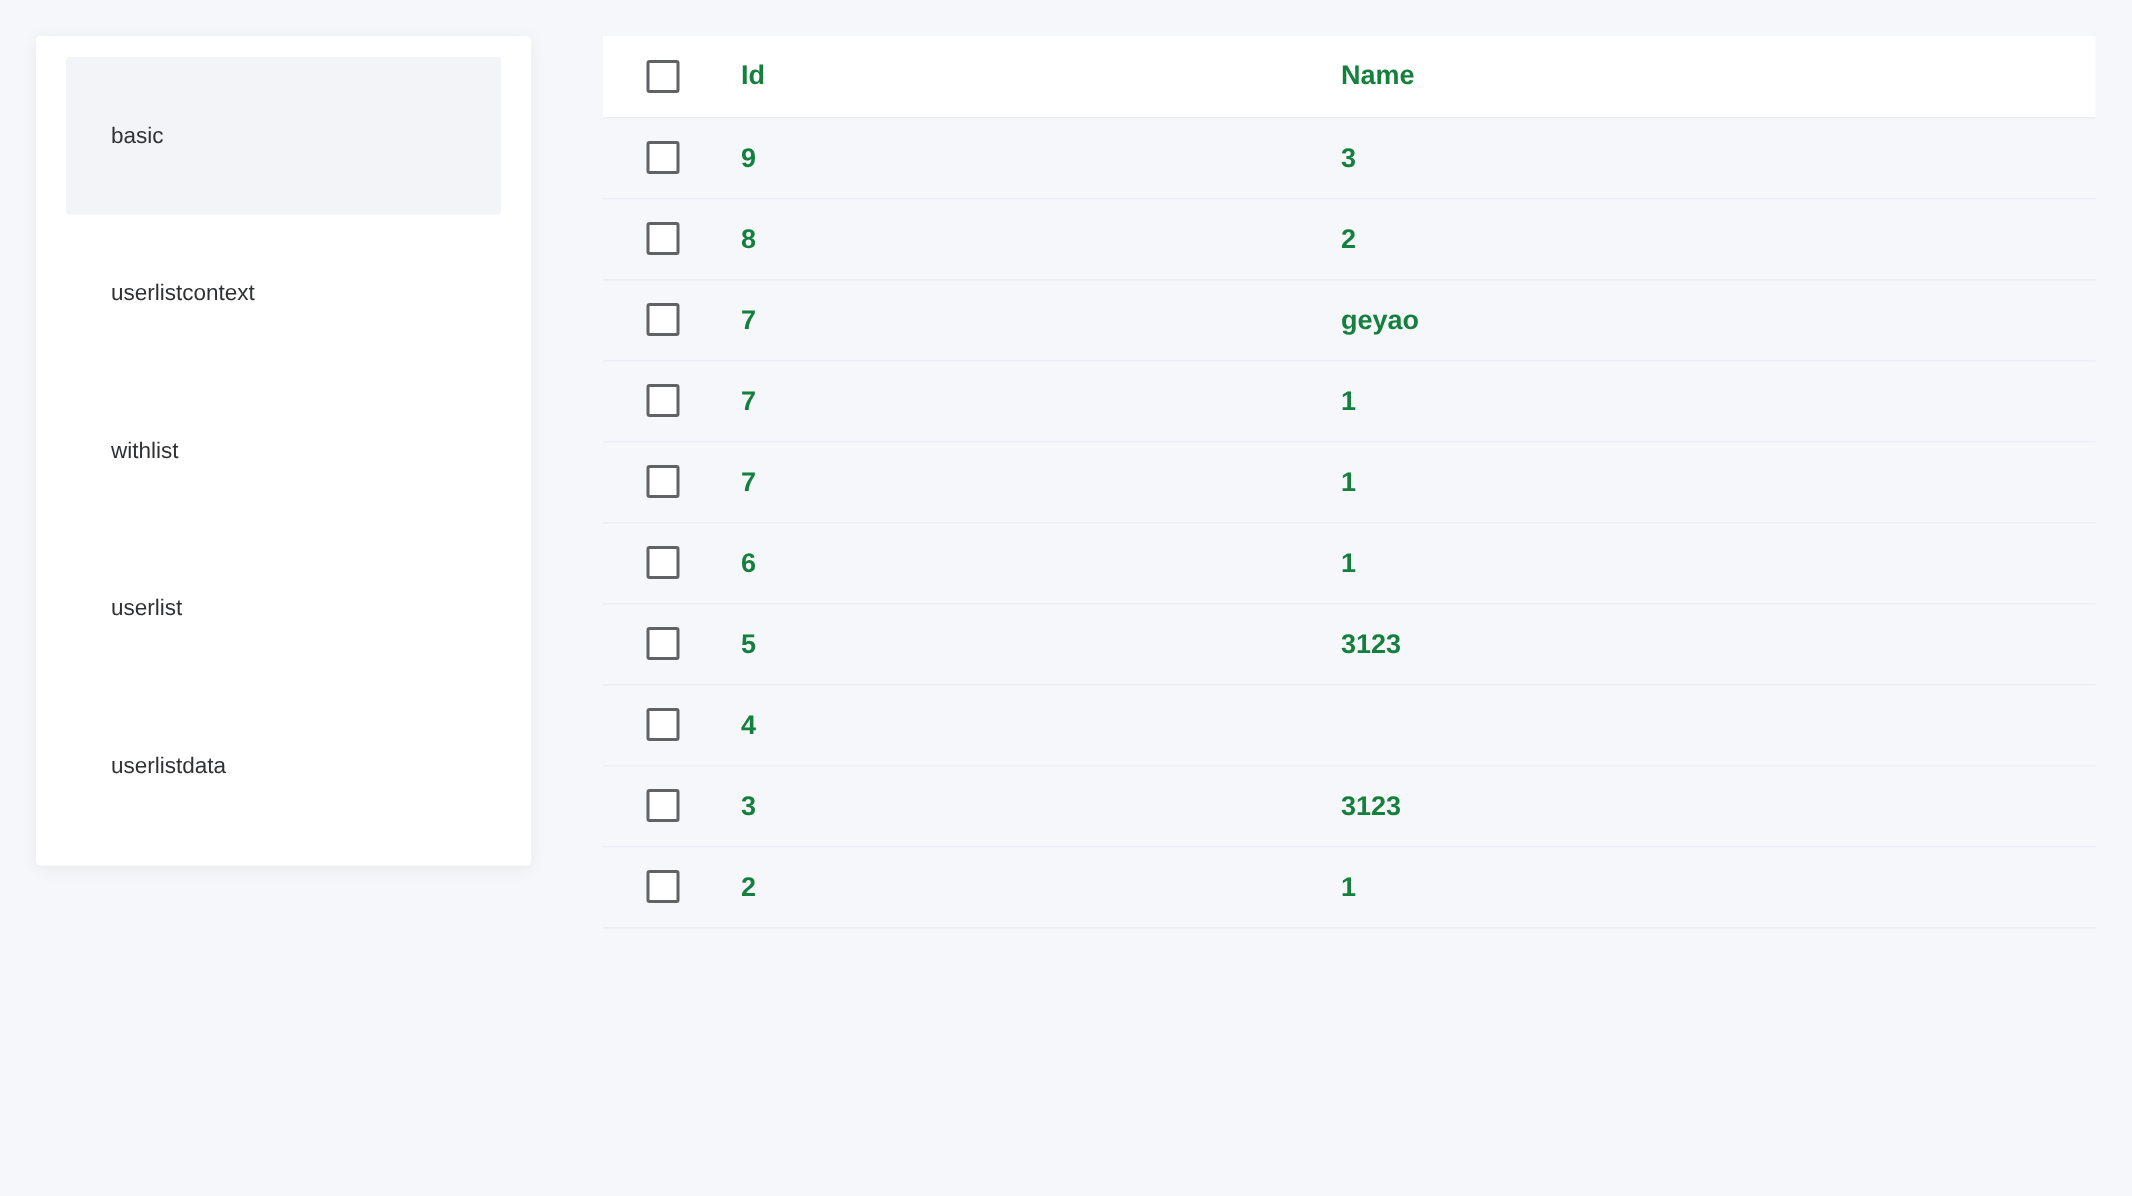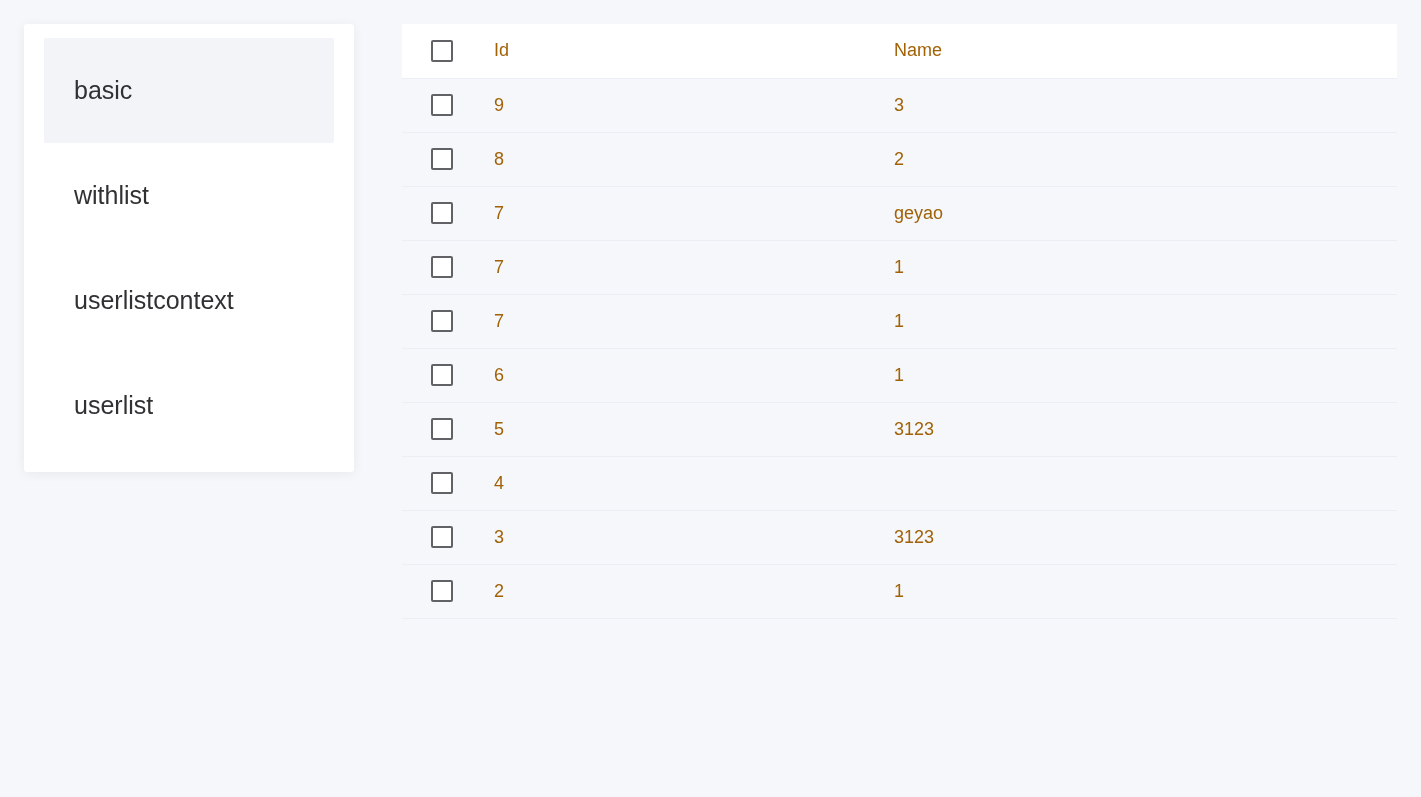--- a/index.html
+++ b/index.html
@@ -27,21 +27,21 @@
       padding: 14px 0;
       flex-shrink: 0;
     }
     .sidebar-item {
       padding: 0 30px;
       height: 105px;
       display: flex;
       align-items: center;
       cursor: pointer;
       color: #303133;
-      font-size: 25px;
+      font-size: 15px;
       margin: 0 20px;
       border-radius: 2px;
     }
     .sidebar-item.active {
       background-color: #f2f4f7;
       color: #303133;
     }
     .main {
       flex: 1;
     }
@@ -54,22 +54,22 @@
       background: #ffffff;
     }
     .table tbody tr {
       background: transparent;
     }
     .table th,
     .table td {
       text-align: left;
       padding: 14px 12px;
       border-bottom: 1px solid #ebeef5;
-      font-weight: normal;
-      color: #a16207;
+      font-weight: bold;
+      color: #15803d;
       font-size: 18px;
       height: 54px;
     }
     .table th:first-child,
     .table td:first-child {
       width: 80px;
       text-align: center;
     }
     .table th:nth-child(2),
     .table td:nth-child(2) {
@@ -88,27 +88,30 @@
   </style>
 </head>
 <body>
 
 <div class="container">
   <div class="sidebar">
     <div class="sidebar-item active">
       <span>basic</span>
     </div>
     <div class="sidebar-item">
+      <span>userlistcontext</span>
+    </div>
+    <div class="sidebar-item">
       <span>withlist</span>
     </div>
     <div class="sidebar-item">
-      <span>userlistcontext</span>
+      <span>userlist</span>
     </div>
     <div class="sidebar-item">
-      <span>userlist</span>
+      <span>userlistdata</span>
     </div>
   </div>
 
   <div class="main">
     <table class="table">
       <thead>
         <tr>
           <th>
             <span class="checkbox"></span>
           </th>

